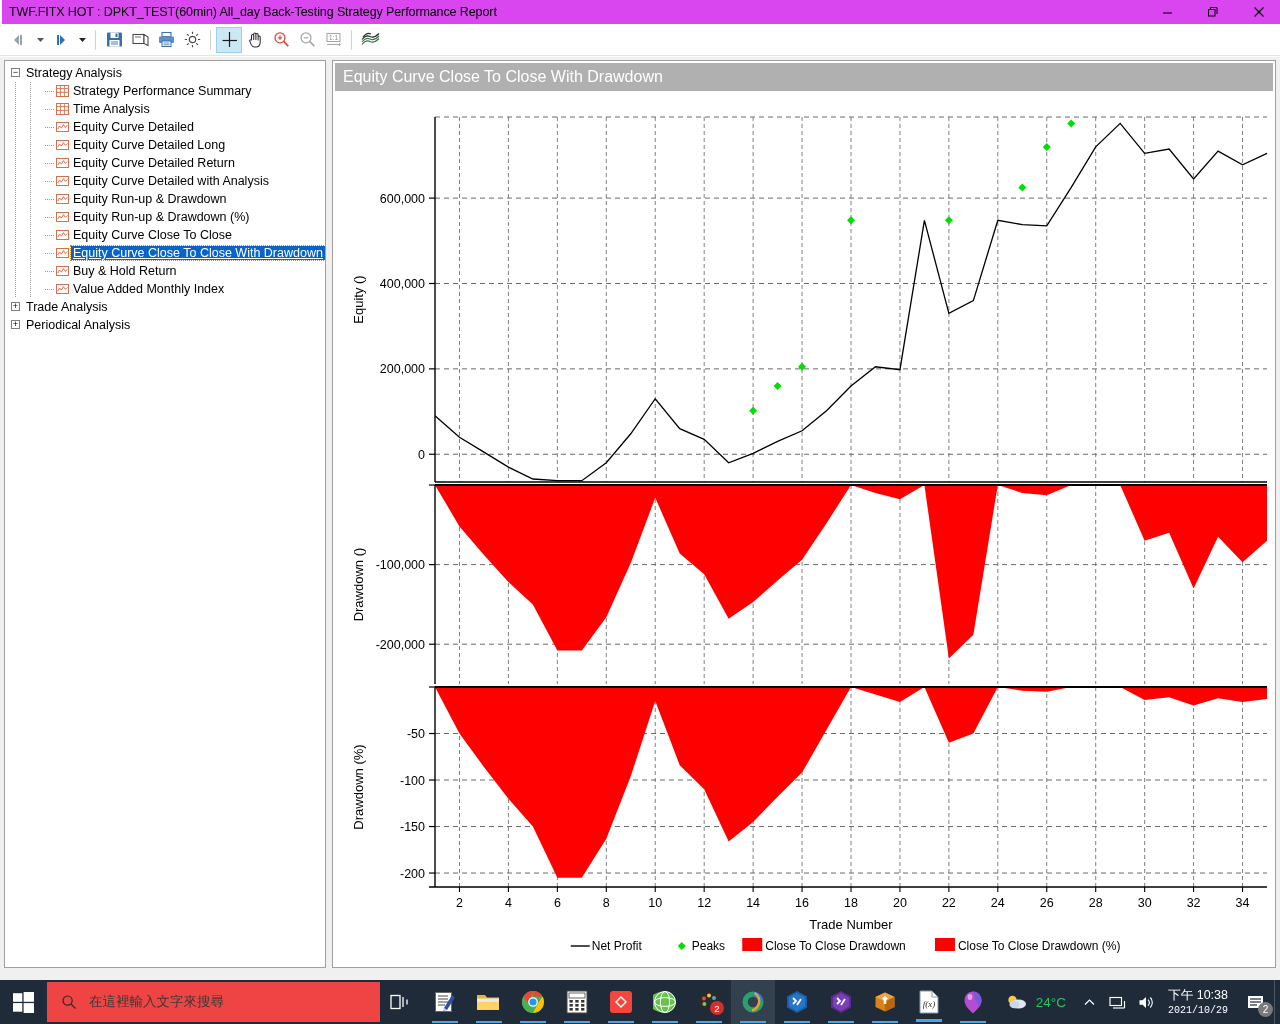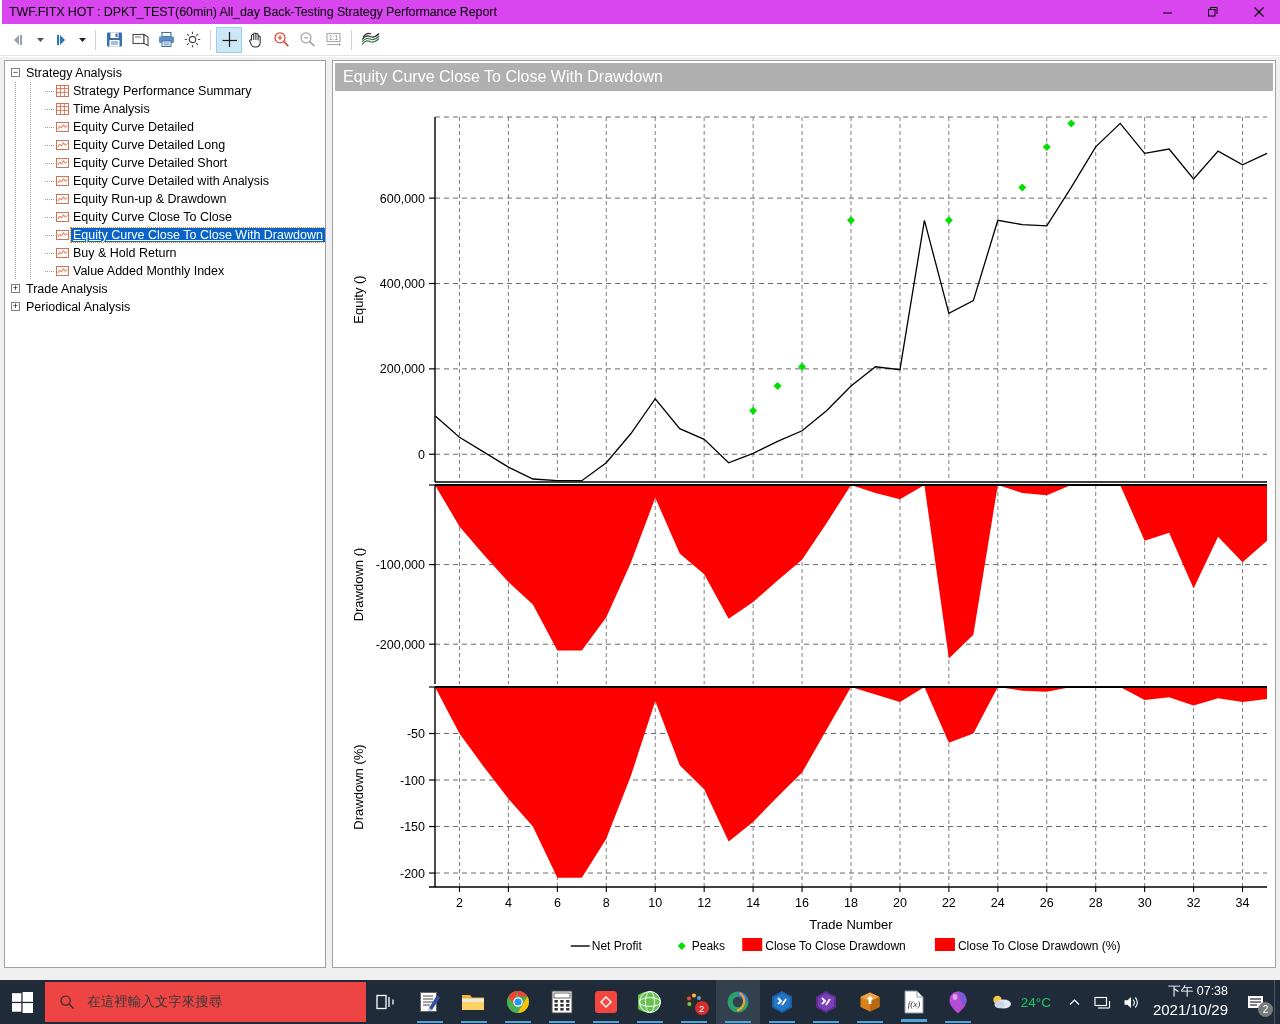--- a/index.html
+++ b/index.html
@@ -345,21 +345,21 @@
           </span>
           <span class="tw">
             <span class="dots-h"></span>
           </span>
           <span class="ic">
             <svg width="13" height="12" viewBox="0 0 13 12">
       <rect x="0.5" y="1.5" width="12" height="9" fill="#ffffff" stroke="#d4714f" stroke-width="1"></rect>
       <polyline points="1.8,8 3.6,5 5.4,7.2 7.4,3.6 9.4,6.4 11.3,4.4" fill="none" stroke="#e06a4a" stroke-width="1"></polyline>
     </svg>
           </span>
-          <span class="tlabel">Equity Curve Detailed Short</span>
+          <span class="tlabel">Equity Curve Detailed Return</span>
         </div>
         <div class="tree-row">
           <span class="tw">
             <span class="dots-v"></span>
           </span>
           <span class="tw">
             <span class="dots-v"></span>
           </span>
           <span class="tw">
             <span class="dots-h"></span>
@@ -382,20 +382,38 @@
           <span class="tw">
             <span class="dots-h"></span>
           </span>
           <span class="ic">
             <svg width="13" height="12" viewBox="0 0 13 12">
       <rect x="0.5" y="1.5" width="12" height="9" fill="#ffffff" stroke="#d4714f" stroke-width="1"></rect>
       <polyline points="1.8,8 3.6,5 5.4,7.2 7.4,3.6 9.4,6.4 11.3,4.4" fill="none" stroke="#e06a4a" stroke-width="1"></polyline>
     </svg>
           </span>
           <span class="tlabel">Equity Run-up &amp; Drawdown</span>
+        </div>
+        <div class="tree-row">
+          <span class="tw">
+            <span class="dots-v"></span>
+          </span>
+          <span class="tw">
+            <span class="dots-v"></span>
+          </span>
+          <span class="tw">
+            <span class="dots-h"></span>
+          </span>
+          <span class="ic">
+            <svg width="13" height="12" viewBox="0 0 13 12">
+      <rect x="0.5" y="1.5" width="12" height="9" fill="#ffffff" stroke="#d4714f" stroke-width="1"></rect>
+      <polyline points="1.8,8 3.6,5 5.4,7.2 7.4,3.6 9.4,6.4 11.3,4.4" fill="none" stroke="#e06a4a" stroke-width="1"></polyline>
+    </svg>
+          </span>
+          <span class="tlabel">Equity Run-up &amp; Drawdown (%)</span>
         </div>
         <div class="tree-row">
           <span class="tw">
             <span class="dots-v"></span>
           </span>
           <span class="tw">
             <span class="dots-v"></span>
           </span>
           <span class="tw">
             <span class="dots-h"></span>
@@ -834,22 +852,22 @@
       </svg>
     </div>
     <div style="width:30px;display:flex;justify-content:center;">
       <svg width="18" height="15" viewBox="0 0 18 15">
         <polygon points="1.5,5.2 4.5,5.2 8,2 8,13 4.5,9.8 1.5,9.8" fill="#fff"></polygon>
         <path d="M10 4.5 a4.4 4.4 0 0 1 0 6" fill="none" stroke="#fff" stroke-width="1.1"></path>
         <path d="M12.3 2.5 a7.2 7.2 0 0 1 0 10" fill="none" stroke="#fff" stroke-width="1.1"></path>
       </svg>
     </div>
     <div style="display:flex;flex-direction:column;align-items:flex-end;padding:0 10px 0 6px;line-height:1.35;">
-      <span style="color:#fff;font-size:12.5px;">下午 07:38</span>
-      <span style="color:#fff;font-size:15px;">2021/10/29</span>
+      <span style="color:#fff;font-size:12.5px;">下午 10:38</span>
+      <span style="color:#fff;font-size:10px;font-family:Liberation Mono, monospace;">2021/10/29</span>
     </div>
     <div style="width:36px;height:44px;position:relative;display:flex;align-items:center;justify-content:center;">
       <svg width="19" height="17" viewBox="0 0 19 17">
         <rect x="1" y="2" width="15" height="12" fill="#ffffff"></rect>
         <line x1="3" y1="5" x2="14" y2="5" stroke="#1f2b38" stroke-width="1.2"></line>
         <line x1="3" y1="8" x2="14" y2="8" stroke="#1f2b38" stroke-width="1.2"></line>
         <line x1="3" y1="11" x2="10" y2="11" stroke="#1f2b38" stroke-width="1.2"></line>
       </svg>
       <span style="position:absolute;right:1px;bottom:7px;width:15px;height:15px;border-radius:50%;background:#7a7a7a;color:#fff;font-size:10px;display:flex;align-items:center;justify-content:center;">2</span>
     </div>

